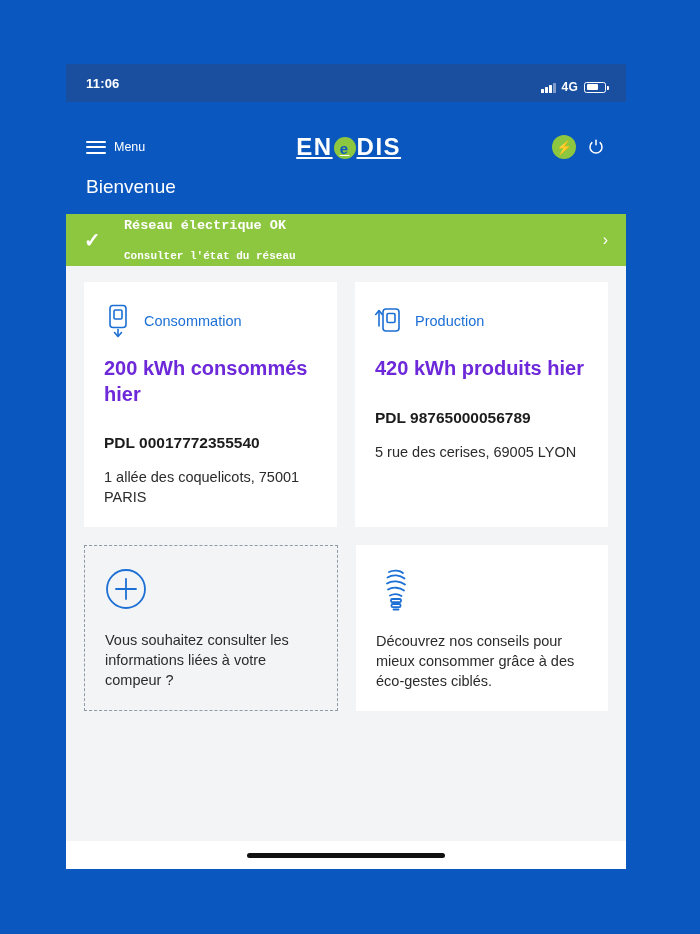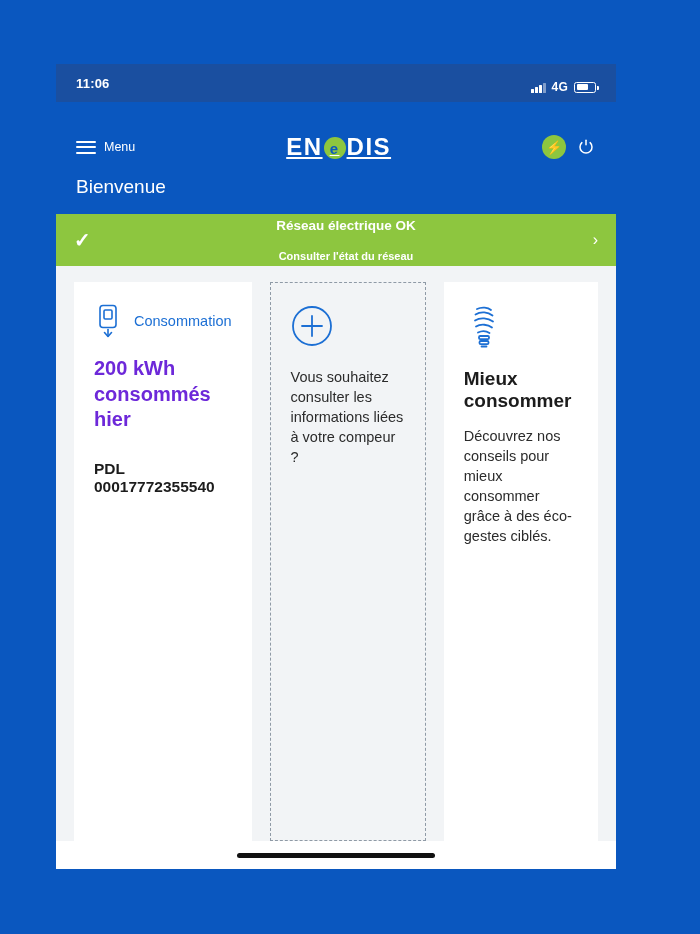--- a/index.html
+++ b/index.html
@@ -12,21 +12,21 @@
   }
   .page {
     position: relative;
     width: 700px;
     height: 934px;
     background: #0a57bf;
   }
   
   .device {
     position: absolute;
-    left: 56px;
+    left: 66px;
     top: 64px;
     width: 560px;
     height: 805px;
     background: #ffffff;
     overflow: hidden;
     display: flex;
     flex-direction: column;
   }
   
   .statusbar {
@@ -124,31 +124,32 @@
     padding: 0 18px;
     cursor: pointer;
   }
   .check {
     width: 30px;
     color: #ffffff;
     font-size: 20px;
     font-weight: bold;
     flex: 0 0 40px;
   }
-  .banner-text { flex: 1; text-align: center; color: #ffffff; }
+  .banner-text { flex: 1; color: #ffffff; font-family: Liberation Mono, monospace; }
   .banner-title { font-size: 13.5px; font-weight: bold; }
   .banner-sub { font-size: 11px; font-weight: bold; margin-top: 17px; }
   .chev { color: #ffffff; font-size: 16px; flex: 0 0 20px; text-align: right; }
 
   
   .content {
     flex: 1;
     background: #f2f4f6;
     padding: 16px 18px 0 18px;
     display: flex;
+    flex-direction: column;
     gap: 18px;
   }
   .row { display: flex; gap: 18px; }
   .card {
     flex: 1;
     background: #ffffff;
     padding: 22px 20px 20px 20px;
   }
   .card-head { display: flex; align-items: center; gap: 10px; margin-bottom: 18px; }
   .card-head .cat { color: #1c6fd4; font-size: 14.5px; }
@@ -275,22 +276,39 @@
                 <rect x="6" y="1.5" width="16" height="22" rx="3"></rect>
                 <rect x="10" y="6" width="8" height="9" rx="1.2"></rect>
                 <path d="M14 25.5 L14 32" stroke-linecap="round"></path>
                 <path d="M10.5 28.5 L14 32.5 L17.5 28.5" stroke-linecap="round" stroke-linejoin="round"></path>
               </svg>
             </span>
             <span class="cat">Consommation</span>
           </div>
           <div class="big">200 kWh consommés hier</div>
           <div class="pdl">PDL 00017772355540</div>
-        </div>
-
+          <div class="addr">1 allée des coquelicots, 75001 PARIS</div>
+        </div>
+
+        <div class="card">
+          <div class="card-head">
+            <span>
+              <svg width="30" height="34" viewBox="0 0 30 34" fill="none" stroke="#1c6fd4" stroke-width="1.6">
+                <rect x="8" y="5" width="16" height="22" rx="3"></rect>
+                <rect x="12" y="9.5" width="8" height="9" rx="1.2"></rect>
+                <path d="M4 22 L4 7" stroke-linecap="round"></path>
+                <path d="M0.8 10.5 L4 6.5 L7.2 10.5" stroke-linecap="round" stroke-linejoin="round"></path>
+              </svg>
+            </span>
+            <span class="cat">Production</span>
+          </div>
+          <div class="big">420 kWh produits hier</div>
+          <div class="pdl">PDL 98765000056789</div>
+          <div class="addr">5 rue des cerises, 69005 LYON</div>
+        </div>
       </div>
 
       <div class="row">
 
         <div class="card dashed">
           <div class="plus-wrap">
             <svg width="42" height="42" viewBox="0 0 42 42" fill="none" stroke="#1c6fd4" stroke-width="1.8">
               <circle cx="21" cy="21" r="19"></circle>
               <path d="M21 11 L21 31" stroke-linecap="round"></path>
               <path d="M11 21 L31 21" stroke-linecap="round"></path>
@@ -305,21 +323,20 @@
               <path d="M13 5 C18 2.5 24 3.5 27 6"></path>
               <path d="M11.5 10.5 C17 7 24 8 28.5 11.5"></path>
               <path d="M11 16.5 C16.5 13 24 14 29 17.5"></path>
               <path d="M12 22.5 C17 19.5 24 20.5 28 23.5"></path>
               <path d="M14 28.5 C18 26.5 22.5 27 25.5 29"></path>
               <rect x="15" y="32" width="10" height="3.2" rx="1.2"></rect>
               <rect x="15.5" y="37" width="9" height="3.2" rx="1.2"></rect>
               <path d="M17.5 42.5 L22.5 42.5"></path>
             </svg>
           </div>
-          <div class="tile-title">Mieux consommer</div>
           <div class="tile-body">Découvrez nos conseils pour mieux consommer grâce à des éco-gestes ciblés.</div>
         </div>
       </div>
 
     </div>
 
     <div class="homebar">
         <i></i>
       </div>
   </div>

